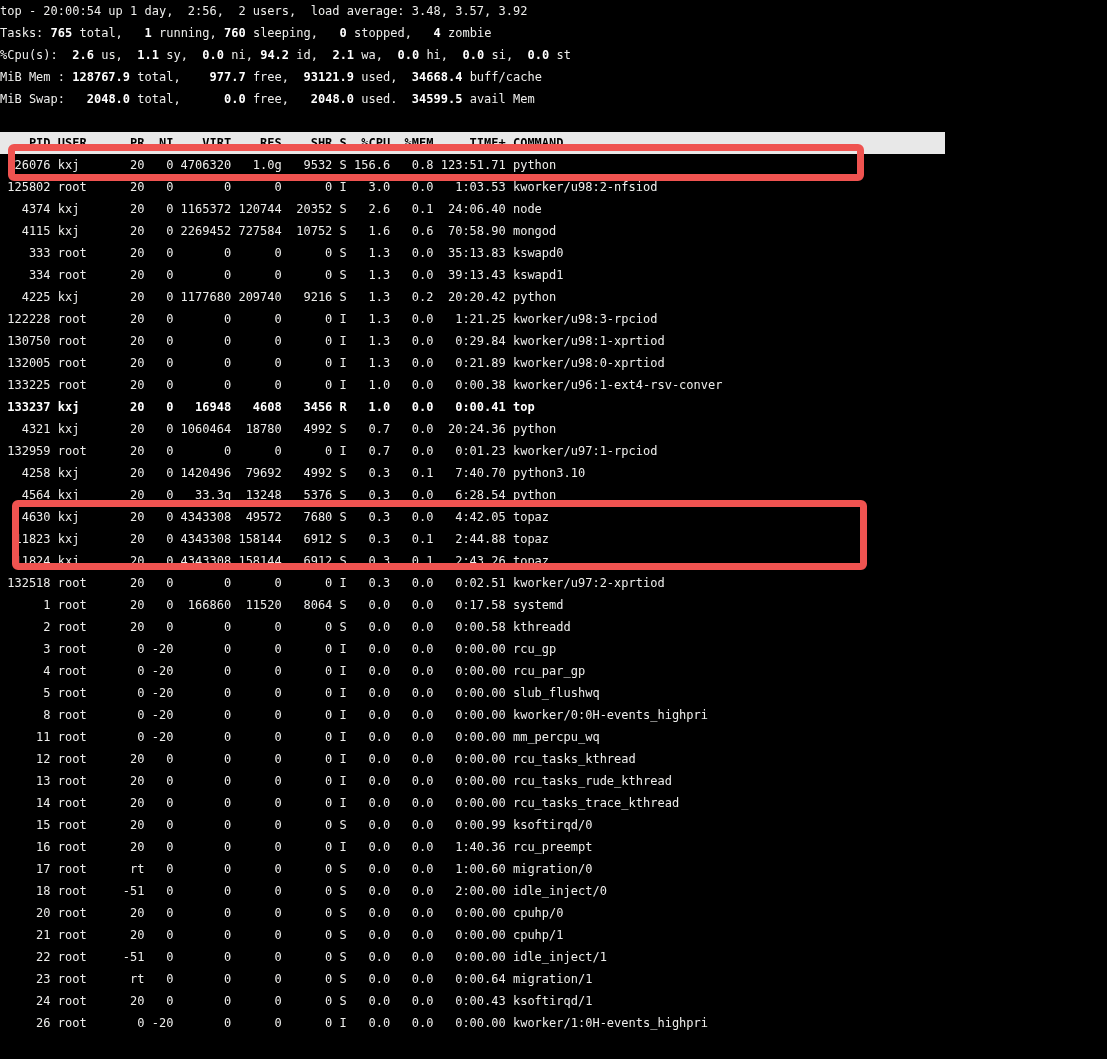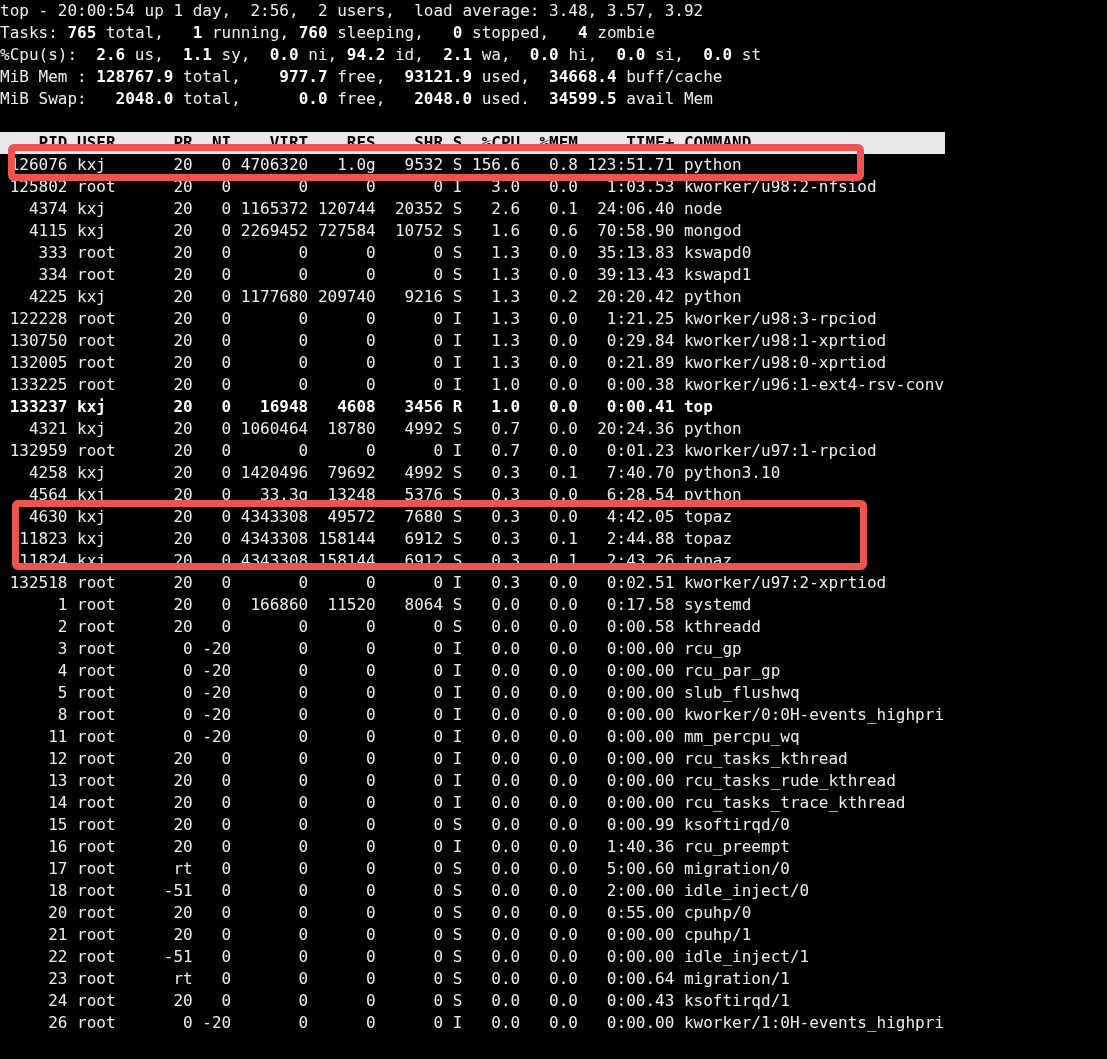--- a/index.html
+++ b/index.html
@@ -6,21 +6,21 @@
     margin: 0; padding: 0;
     width: 1107px; height: 1059px;
     background: var(--bg, #000000);
     overflow: hidden;
   }
   .terminal {
     position: relative;
     width: 945px; height: 1059px;
     background: var(--bg, #000000);
     font-family: "DejaVu Sans Mono", monospace;
-    font-size: 16px;
+    font-size: 12px;
     line-height: 22px;
     color: var(--fg, #eeeeec);
   }
   .line {
     white-space: pre;
     height: 22px;
     overflow: hidden;
   }
   .b {
     font-weight: bold;
@@ -82,23 +82,23 @@
       <div class="line">      3 root       0 -20       0      0      0 I   0.0   0.0   0:00.00 rcu_gp</div>
       <div class="line">      4 root       0 -20       0      0      0 I   0.0   0.0   0:00.00 rcu_par_gp</div>
       <div class="line">      5 root       0 -20       0      0      0 I   0.0   0.0   0:00.00 slub_flushwq</div>
       <div class="line">      8 root       0 -20       0      0      0 I   0.0   0.0   0:00.00 kworker/0:0H-events_highpri</div>
       <div class="line">     11 root       0 -20       0      0      0 I   0.0   0.0   0:00.00 mm_percpu_wq</div>
       <div class="line">     12 root      20   0       0      0      0 I   0.0   0.0   0:00.00 rcu_tasks_kthread</div>
       <div class="line">     13 root      20   0       0      0      0 I   0.0   0.0   0:00.00 rcu_tasks_rude_kthread</div>
       <div class="line">     14 root      20   0       0      0      0 I   0.0   0.0   0:00.00 rcu_tasks_trace_kthread</div>
       <div class="line">     15 root      20   0       0      0      0 S   0.0   0.0   0:00.99 ksoftirqd/0</div>
       <div class="line">     16 root      20   0       0      0      0 I   0.0   0.0   1:40.36 rcu_preempt</div>
-      <div class="line">     17 root      rt   0       0      0      0 S   0.0   0.0   5:00.60 migration/0</div>
+      <div class="line">     17 root      rt   0       0      0      0 S   0.0   0.0   1:00.60 migration/0</div>
       <div class="line">     18 root     -51   0       0      0      0 S   0.0   0.0   2:00.00 idle_inject/0</div>
-      <div class="line">     20 root      20   0       0      0      0 S   0.0   0.0   0:55.00 cpuhp/0</div>
+      <div class="line">     20 root      20   0       0      0      0 S   0.0   0.0   0:00.00 cpuhp/0</div>
       <div class="line">     21 root      20   0       0      0      0 S   0.0   0.0   0:00.00 cpuhp/1</div>
       <div class="line">     22 root     -51   0       0      0      0 S   0.0   0.0   0:00.00 idle_inject/1</div>
       <div class="line">     23 root      rt   0       0      0      0 S   0.0   0.0   0:00.64 migration/1</div>
       <div class="line">     24 root      20   0       0      0      0 S   0.0   0.0   0:00.43 ksoftirqd/1</div>
       <div class="line">     26 root       0 -20       0      0      0 I   0.0   0.0   0:00.00 kworker/1:0H-events_highpri</div>
     </div>
   <div class="annotation-layer" id="annotation-layer">
       <div class="annotation-box" style="left: 8px; top: 144px; width: 856px; height: 37px; border-color: rgb(239, 83, 80);"></div>
       <div class="annotation-box" style="left: 12px; top: 500px; width: 855px; height: 70px; border-color: rgb(239, 83, 80);"></div>
     </div>

